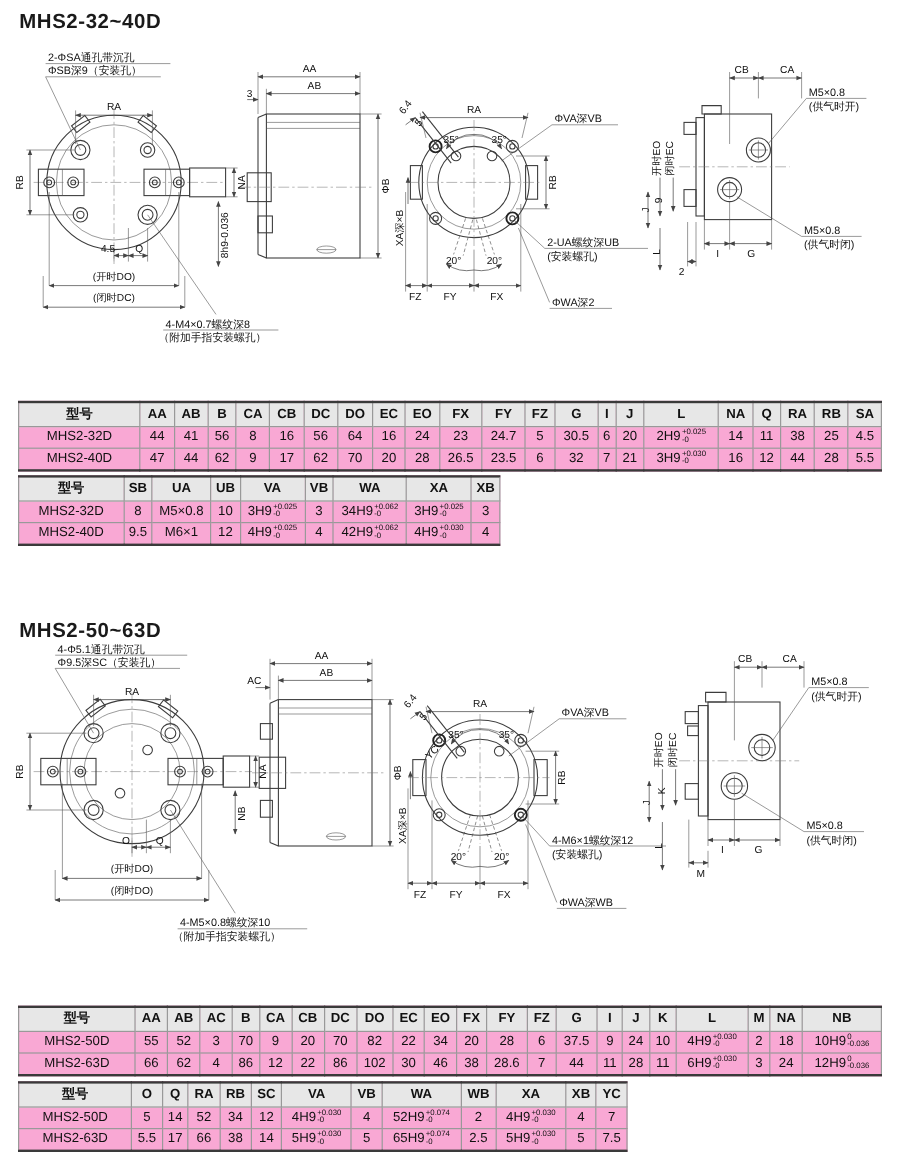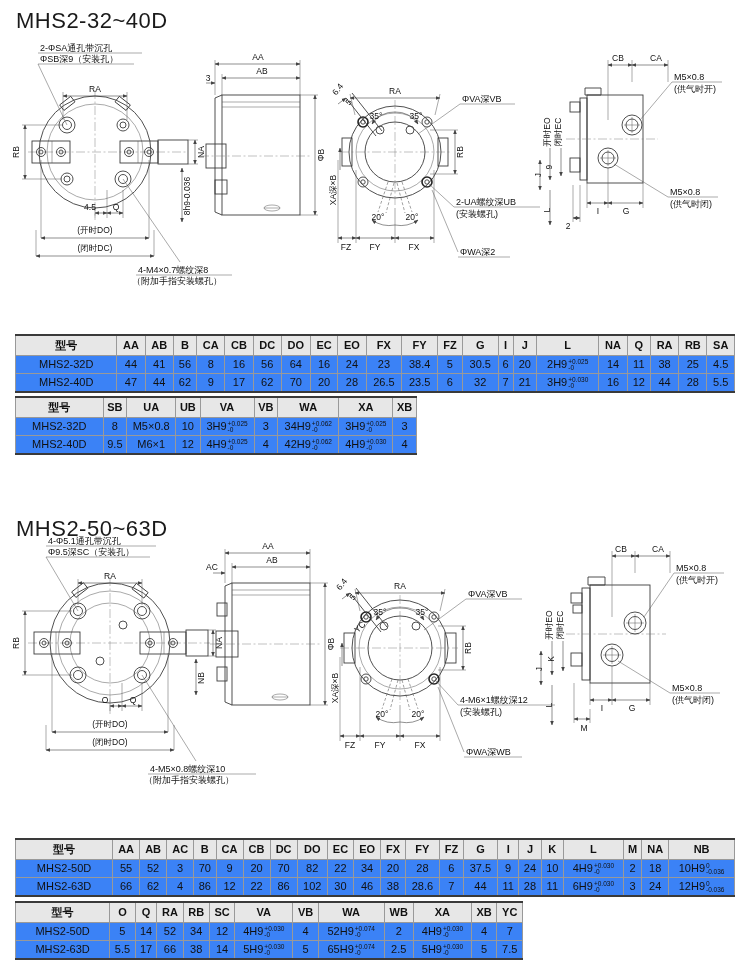--- a/index.html
+++ b/index.html
@@ -1,35 +1,35 @@
 <!DOCTYPE html>
 <html><head>
 <meta charset="utf-8">
 <style>
   html,body{margin:0;padding:0;background:#fff;}
   .page{position:relative;width:750px;height:962px;background:#ffffff;overflow:hidden;
         font-family:"Liberation Sans",sans-serif;color:#111;}
-  .sec-title{position:absolute;left:16px;font-size:22px;font-weight:normal;letter-spacing:.5px;color:#1a1a1a;}
+  .sec-title{position:absolute;left:16px;font-size:17px;font-weight:bold;letter-spacing:.5px;color:#1a1a1a;}
   #title1{top:8px;}
   #title2{top:516px;}
   .drawing{position:absolute;left:10px;}
   #draw1{top:40px;}
   #draw2{top:533px;}
   svg{overflow:visible;}
   .ln{stroke:#3c3c3c;stroke-width:0.9;fill:none;}
   .th{stroke:#555;stroke-width:0.5;fill:none;}
   .dim{stroke:#444;stroke-width:0.6;fill:none;}
   .cl{stroke:#777;stroke-width:0.45;fill:none;stroke-dasharray:9 2.5 2 2.5;}
   .dsh{stroke:#555;stroke-width:0.55;fill:none;stroke-dasharray:3 2;}
   .hole{stroke:#3c3c3c;stroke-width:0.9;fill:none;}
   .holeb{stroke:#222;stroke-width:1.6;fill:none;}
   text{font-family:"Liberation Sans",sans-serif;font-size:8.5px;fill:#111;}
   text.nt{font-size:9px;}
   
-  .dim-table{position:absolute;left:15px;border-collapse:collapse;background:#3b82f6;
+  .dim-table{position:absolute;left:15px;border-collapse:collapse;background:#f9a8d4;
      border-top:2px solid #3a3a3a;border-bottom:2px solid #3a3a3a;table-layout:auto;}
   #t1{top:334px;width:720px;}
   #t2{top:396px;width:402px;}
   #t3{top:838px;width:720px;}
   #t4{top:901px;width:508px;}
   .dim-table th,.dim-table td{border:1px solid #999;text-align:center;padding:0 2px;
      font-size:11px;height:17px;line-height:15px;white-space:nowrap;}
   .dim-table th{background:#e7e7e7;font-weight:bold;height:19px;}
   .model-col{min-width:70px;}
   .tol{display:inline-flex;flex-direction:column;justify-content:center;vertical-align:middle;
@@ -327,21 +327,21 @@
           <td>44</td>
           <td>41</td>
           <td>56</td>
           <td>8</td>
           <td>16</td>
           <td>56</td>
           <td>64</td>
           <td>16</td>
           <td>24</td>
           <td>23</td>
-          <td>38.4</td>
+          <td>24.7</td>
           <td>5</td>
           <td>30.5</td>
           <td>6</td>
           <td>20</td>
           <td><span>2H9</span><span class="tol">
               <i>+0.025</i>
               <i>-0</i>
             </span></td>
           <td>14</td>
           <td>11</td>

